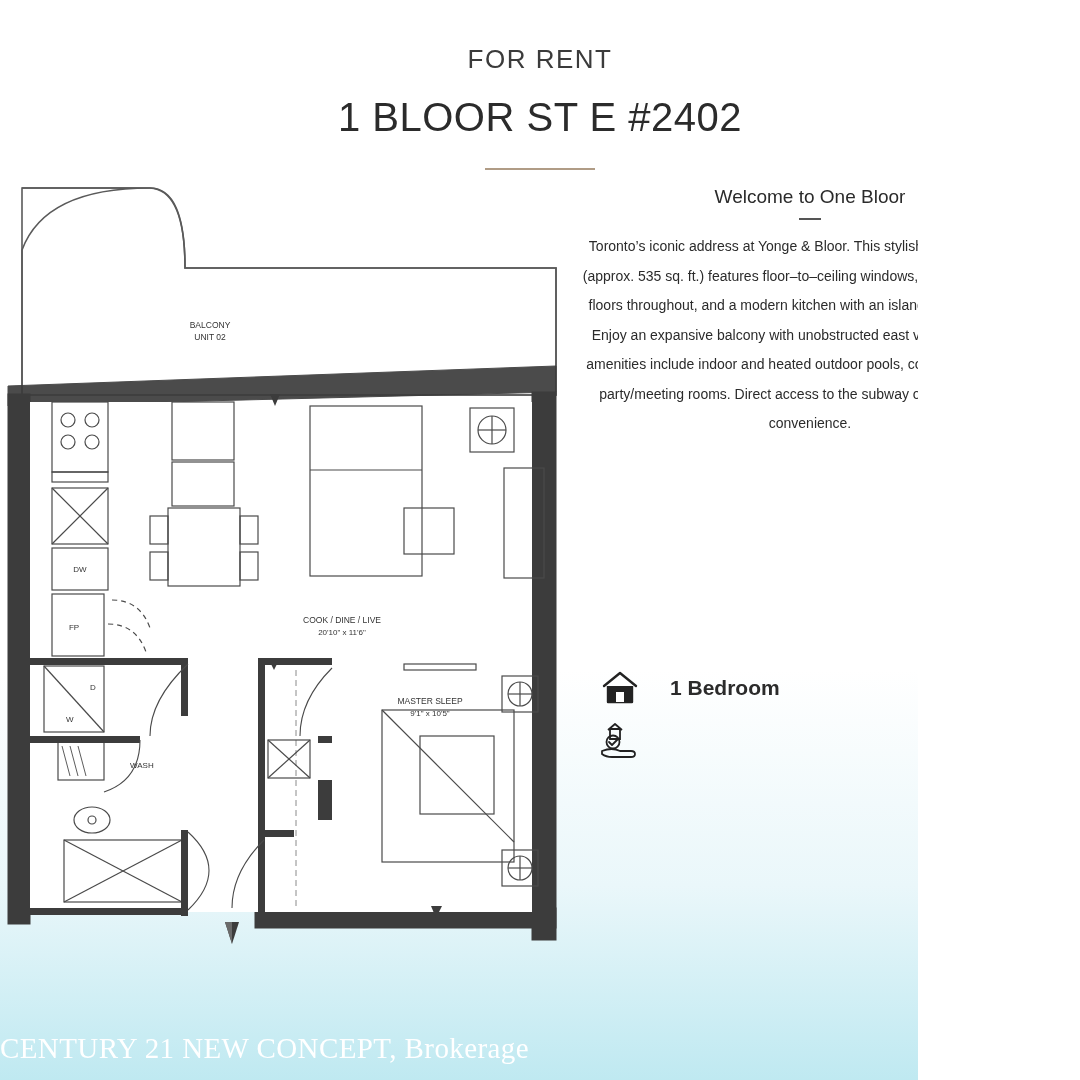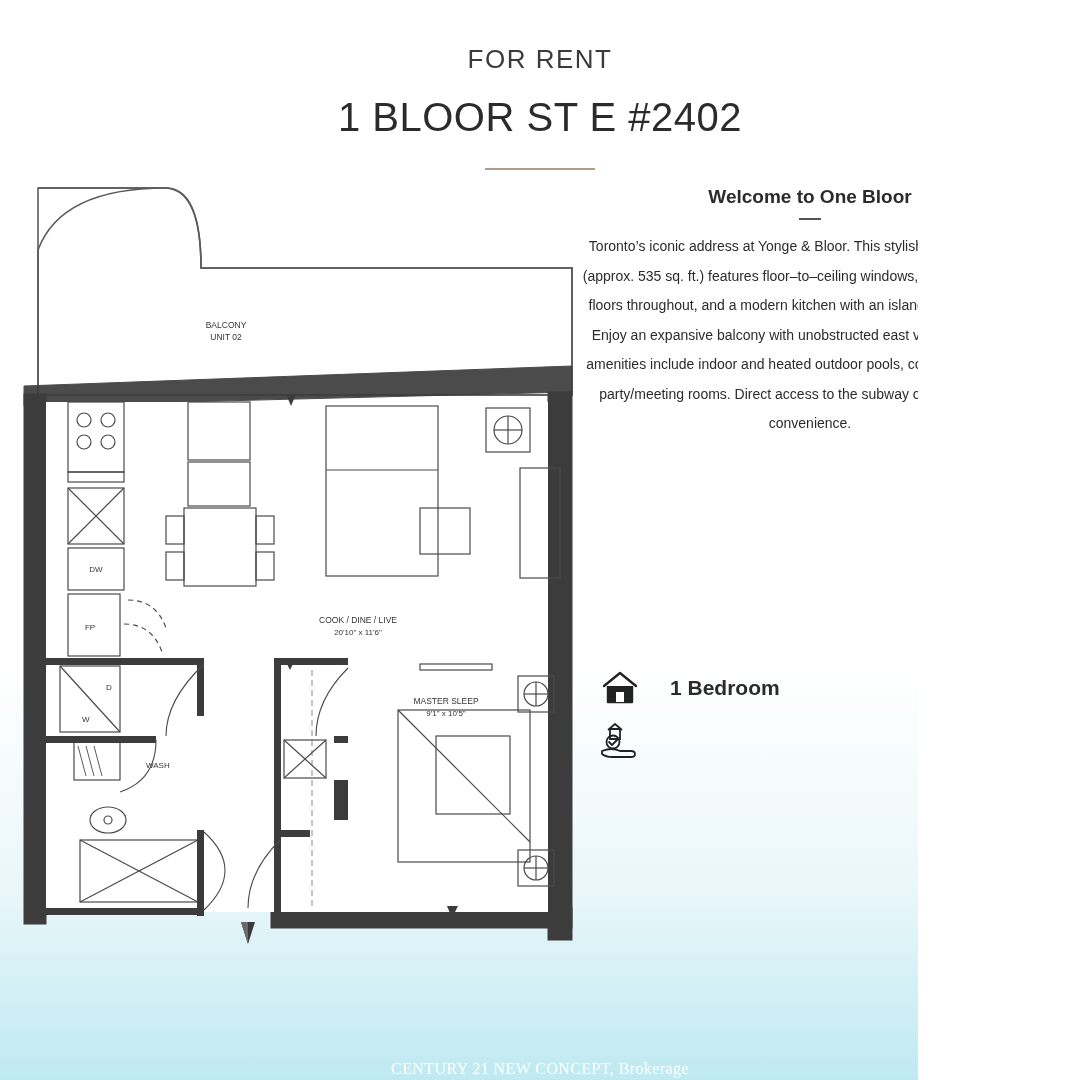--- a/index.html
+++ b/index.html
@@ -52,21 +52,21 @@
   
   .right-col {
     position: absolute;
     top: 186px;
     left: 580px;
     width: 460px;
     text-align: center;
   }
   .welcome {
     font-size: 19px;
-    font-weight: 700;
+    font-weight: 400;
     color: #2b2b2b;
   }
   .dash {
     margin: 10px auto 12px auto;
     width: 22px;
     height: 2px;
     background: #555;
   }
   .blurb {
     font-size: 14px;
@@ -101,35 +101,34 @@
   .feature-label {
     font-size: 21px;
     color: #2b2b2b;
     margin-left: 22px;
     white-space: nowrap;
   }
 
   
   .footer {
     position: absolute;
-    top: 1060px;
+    top: 1032px;
     left: 0;
     width: 1080px;
-    text-align: center;
     font-family: "Liberation Serif", serif;
-    font-size: 16px;
+    font-size: 29px;
     color: #ffffff;
     letter-spacing: 0.4px;
   }
 
   
   .floorplan {
     position: absolute;
     top: 180px;
-    left: 16px;
+    left: 0;
     width: 570px;
     height: 780px;
   }
   .fp-label {
     font-family: "Liberation Sans", sans-serif;
     fill: #333;
   }
 </style>
 </head>
 <body>

